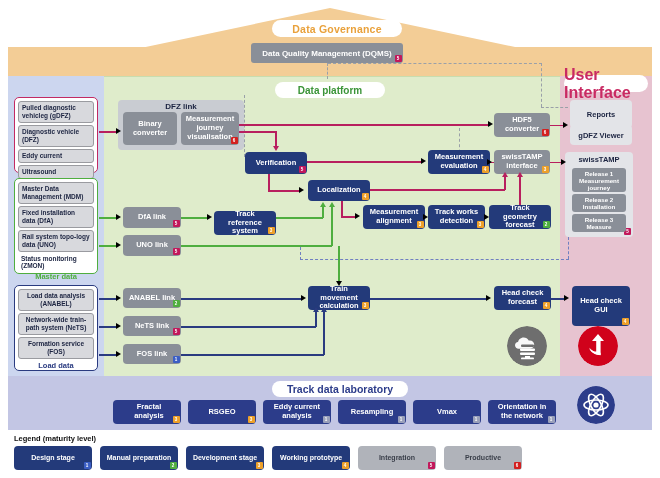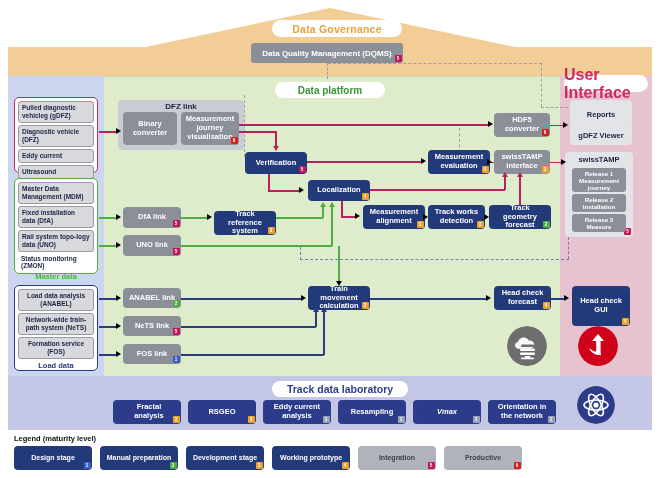--- a/index.html
+++ b/index.html
@@ -466,21 +466,21 @@
     <span class="badge b3">3</span>
   </div>
   <div class="node lab" style="left:263px; top:400px; width:68px; height:24px;">
     <span>Eddy current analysis</span>
     <span class="badge b1" style="background:#9aa0ba;">1</span>
   </div>
   <div class="node lab" style="left:338px; top:400px; width:68px; height:24px;">
     <span>Resampling</span>
     <span class="badge b1" style="background:#9aa0ba;">1</span>
   </div>
-  <div class="node lab" style="left:413px; top:400px; width:68px; height:24px;font-style:italic;">
+  <div class="node lab" style="left:413px; top:400px; width:68px; height:24px;">
     <span>Vmax</span>
     <span class="badge b1" style="background:#9aa0ba;">1</span>
   </div>
   <div class="node lab" style="left:488px; top:400px; width:68px; height:24px;">
     <span>Orientation in the network</span>
     <span class="badge b1" style="background:#9aa0ba;">1</span>
   </div>
 
   <div class="legend-title">Legend (maturity level)</div>
   <div class="lgitem blue" style="left:14px; top:446px;">

